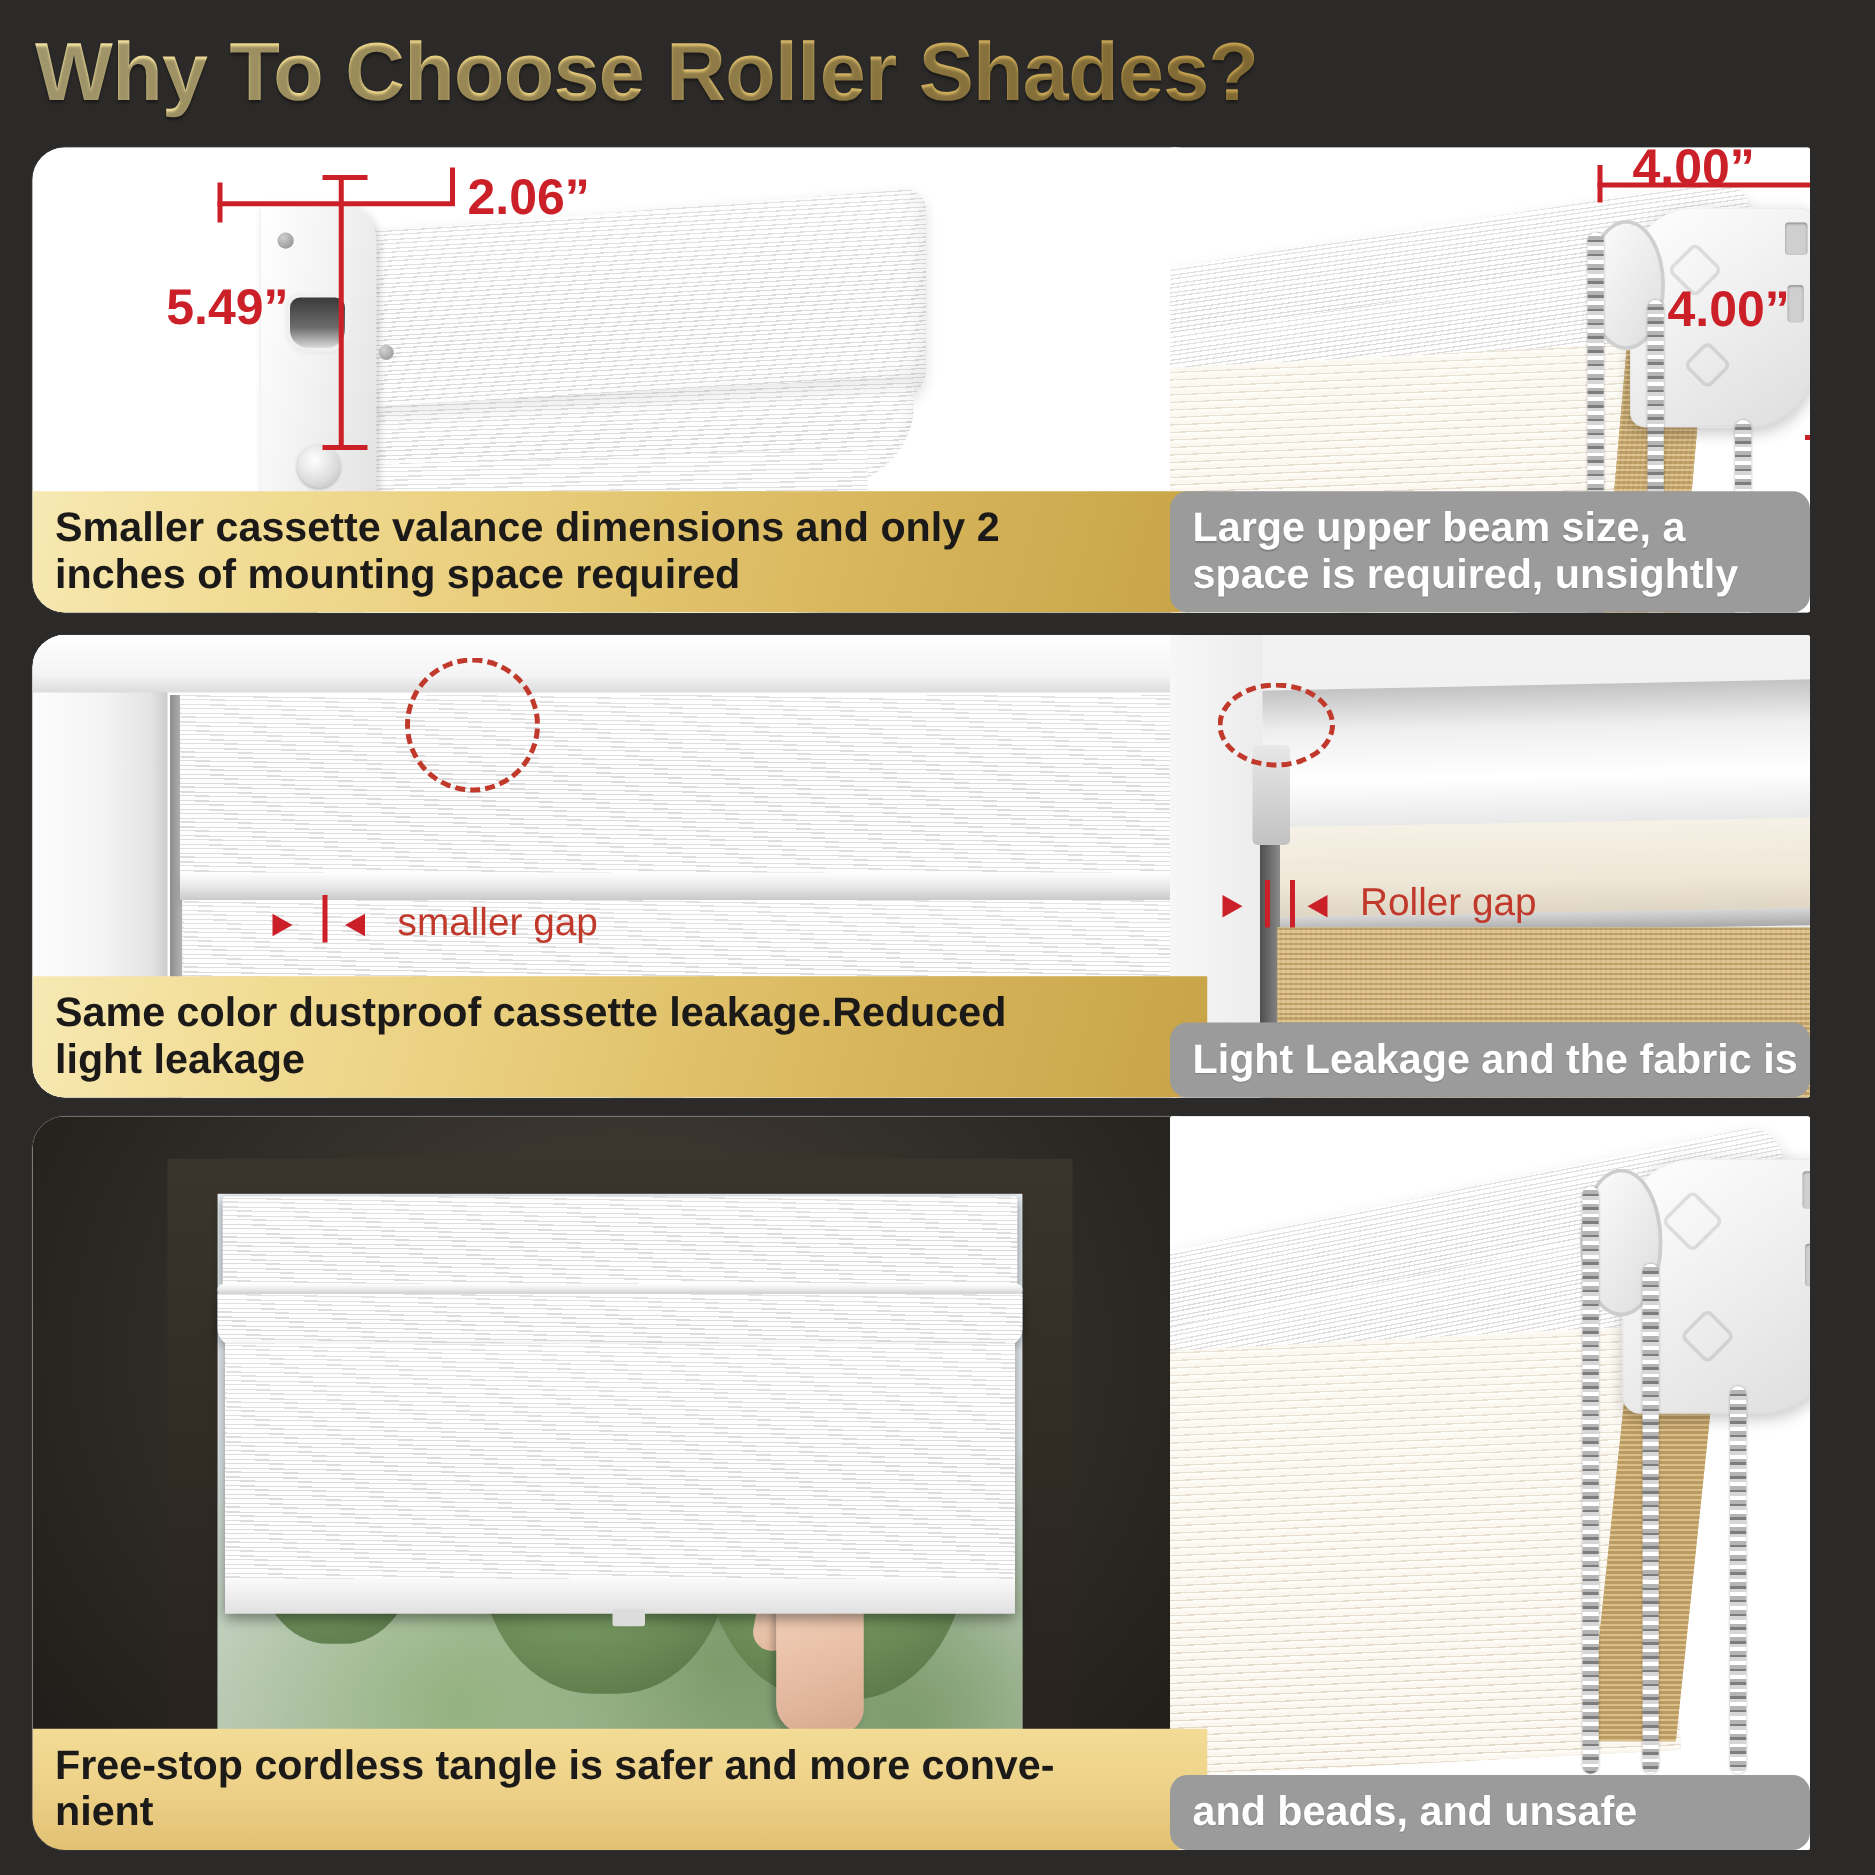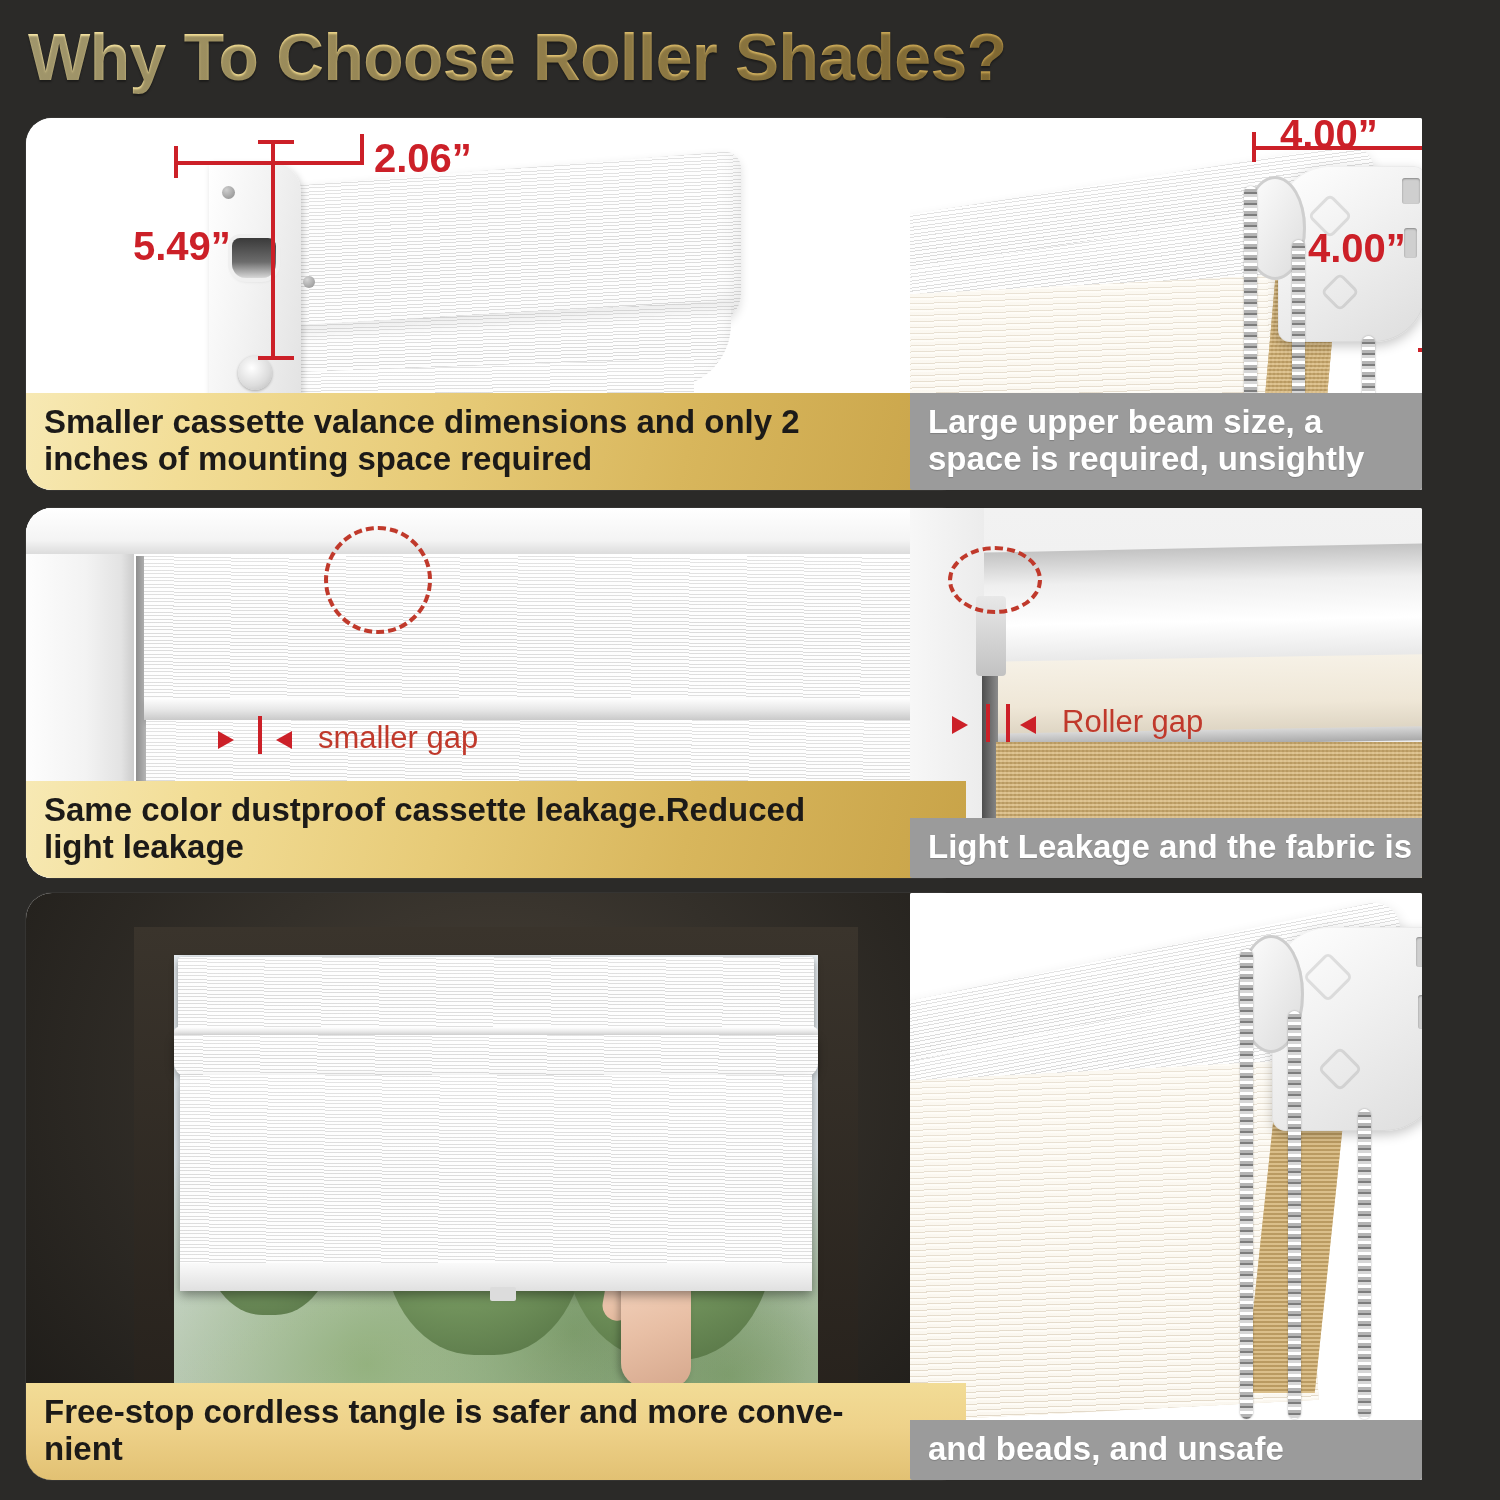--- a/index.html
+++ b/index.html
@@ -35,21 +35,21 @@
   .panel {
     position: absolute;
     overflow: hidden;
     background: #ffffff;
   }
   .panel.left  { border-radius: 26px; box-shadow: 0 0 0 1px rgba(255,255,255,0.05); }
   .panel.right { border-radius: 2px; }
 
   
   .col-l { left: 26px;  width: 940px; }
-  .col-r { left: 910px; width: 512px; }
+  .col-r { left: 936px; width: 512px; }
   .row-1 { top: 118px;  height: 372px; }
   .row-2 { top: 508px;  height: 370px; }
   .row-3 { top: 893px;  height: 587px; }
 
   .stage {
     position: absolute;
     left: 0; right: 0; top: 0; bottom: 0;
   }
 
   
@@ -68,20 +68,21 @@
     font-size: 33px;
   }
   .caption.gold.flat {
     background-image: linear-gradient(180deg, #f2dc96 0%, #eed28a 45%, #e2c173 100%);
   }
   .caption.gray {
     color: #ffffff;
     background: #9b9b9b;
     font-size: 33px;
     text-shadow: 0 1px 1px rgba(0,0,0,0.18);
+    border-radius: 14px;
   }
   .cap-line { display: block; white-space: nowrap; }
 
   
 
   
   .white-bg { position:absolute; inset:0; background:#ffffff; }
 
   
   .fabric {

